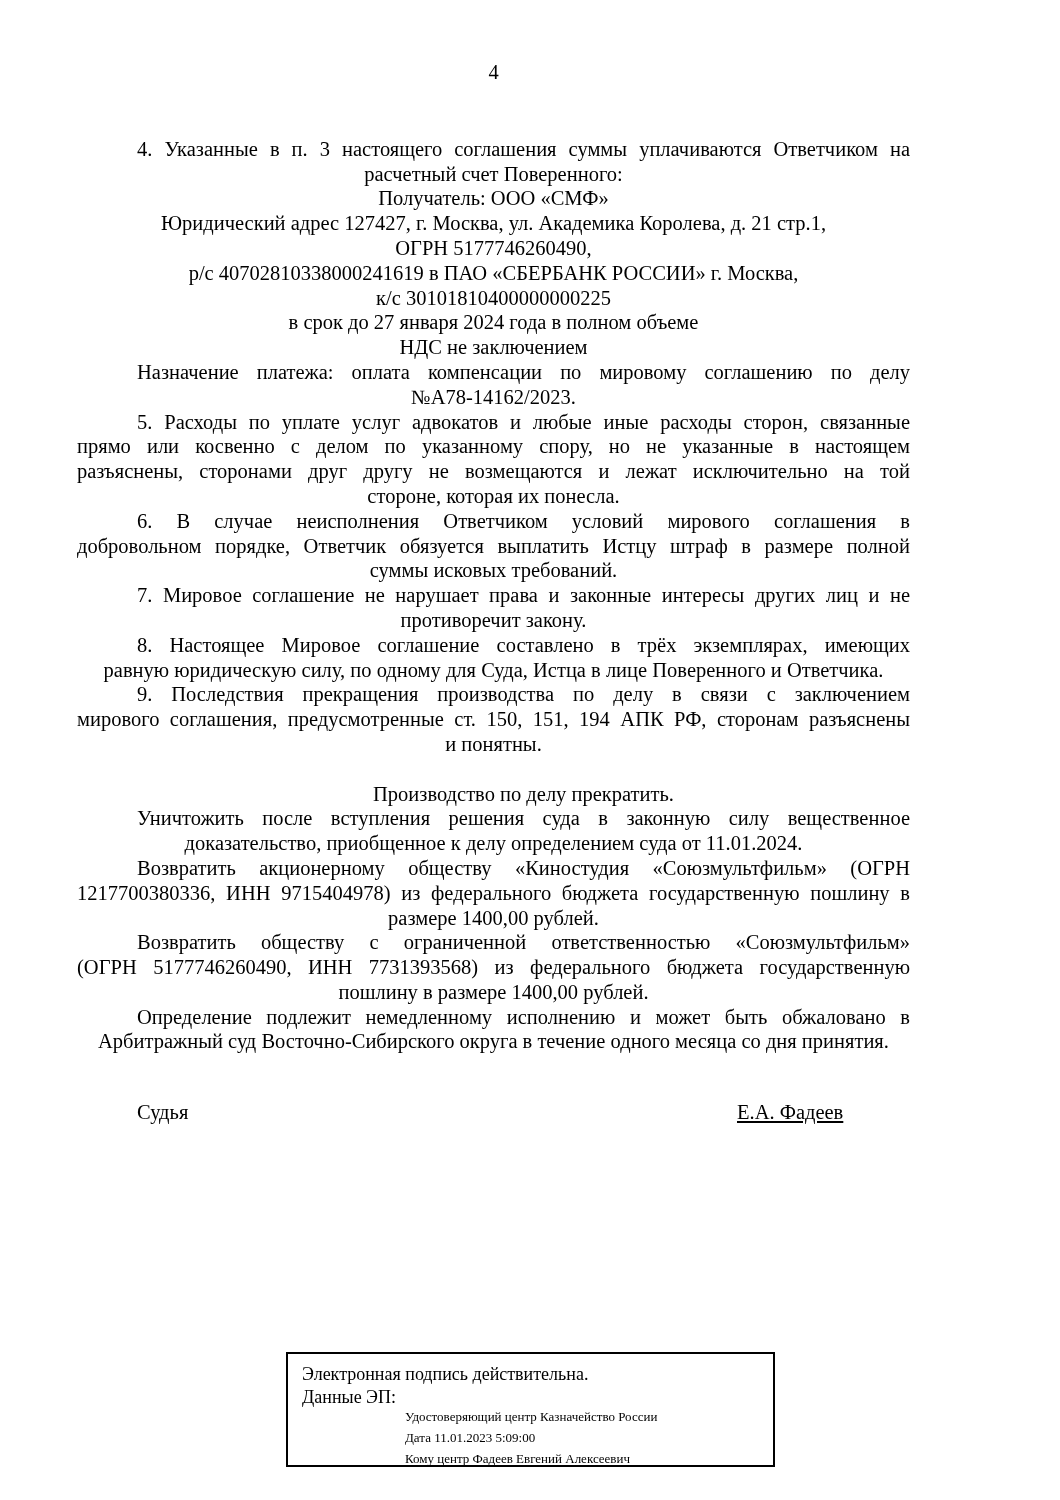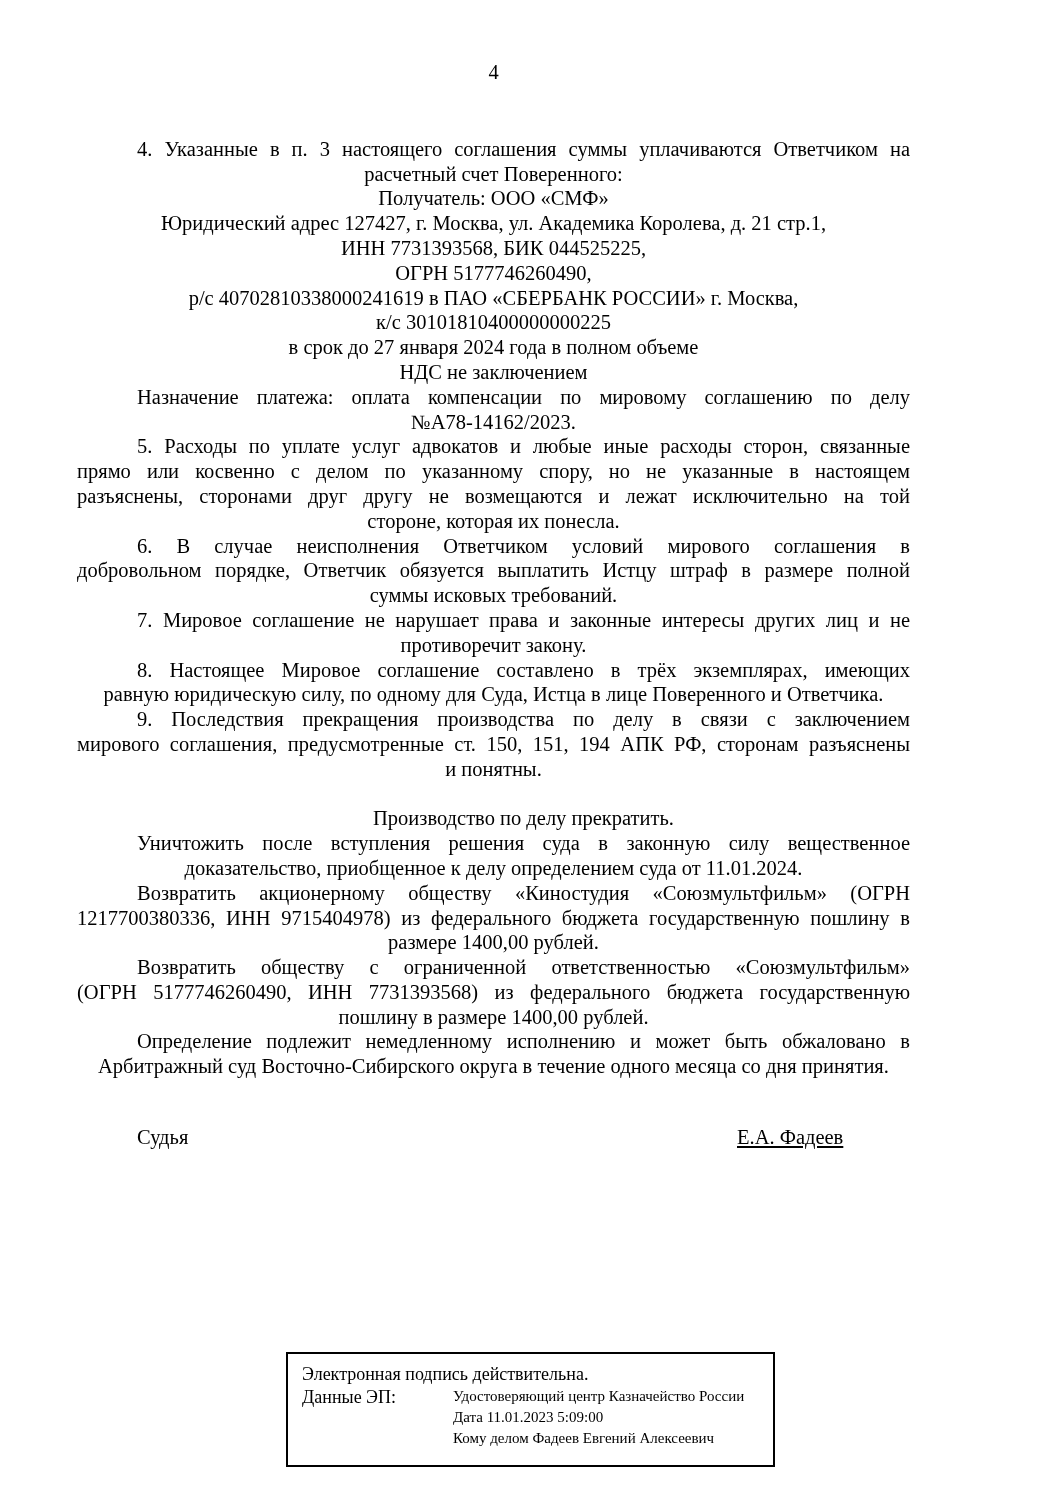--- a/index.html
+++ b/index.html
@@ -28,43 +28,40 @@
   .judge-row .label { margin-left:60px; }
   .judge-row .name  { position:absolute; left:660px; top:0;text-decoration:underline; }
   .stamp {
     position:absolute; left:286px; top:1352px;
     width:489px; height:115px;
     border:2px solid #000000;
     background:#ffffff;
     padding:9px 12px 0 14px;
   }
   .stamp-line1 { font-size:18px; line-height:22px; }
-  .stamp-row { display:flex; margin-top:1px;gap:48px; }
+  .stamp-row { display:flex; margin-top:1px; }
   .stamp-label { font-size:18px; line-height:22px; width:103px; flex:none; }
-  .stamp-details { font-size:15px; line-height:21px; }
+  .stamp-details { font-size:13px; line-height:21px;margin-top:20px; }
 </style>
 </head>
 <body>
 
 <div class="page">
   <div class="content">
     <div class="pageno">4</div>
     <div>
         <div class="para">
           <div class="line just ind">4. Указанные в п. 3 настоящего соглашения суммы уплачиваются Ответчиком на</div>
           <div class="line last">расчетный счет Поверенного:</div>
         </div>
         <div class="para">
           <div class="line last">Получатель: ООО «СМФ»</div>
         </div>
         <div class="para">
           <div class="line last">Юридический адрес 127427, г. Москва, ул. Академика Королева, д. 21 стр.1,</div>
-        </div>
-        <div class="para">
-          <div class="line last">ИНН 7731393568, БИК 044525225,</div>
         </div>
         <div class="para">
           <div class="line last">ОГРН 5177746260490,</div>
         </div>
         <div class="para">
           <div class="line last">р/с 40702810338000241619 в ПАО «СБЕРБАНК РОССИИ» г. Москва,</div>
         </div>
         <div class="para">
           <div class="line last">к/с 30101810400000000225</div>
         </div>
@@ -130,17 +127,17 @@
     </div>
   </div>
 
   <div class="stamp">
     <div class="stamp-line1">Электронная подпись действительна.</div>
     <div class="stamp-row">
       <div class="stamp-label">Данные ЭП:</div>
       <div class="stamp-details">
         <div>Удостоверяющий центр Казначейство России</div>
         <div>Дата 11.01.2023 5:09:00</div>
-        <div>Кому делом Фадеев Евгений Алексеевич</div>
+        <div>Кому центр Фадеев Евгений Алексеевич</div>
       </div>
     </div>
   </div>
 </div>
 
 </body></html>

